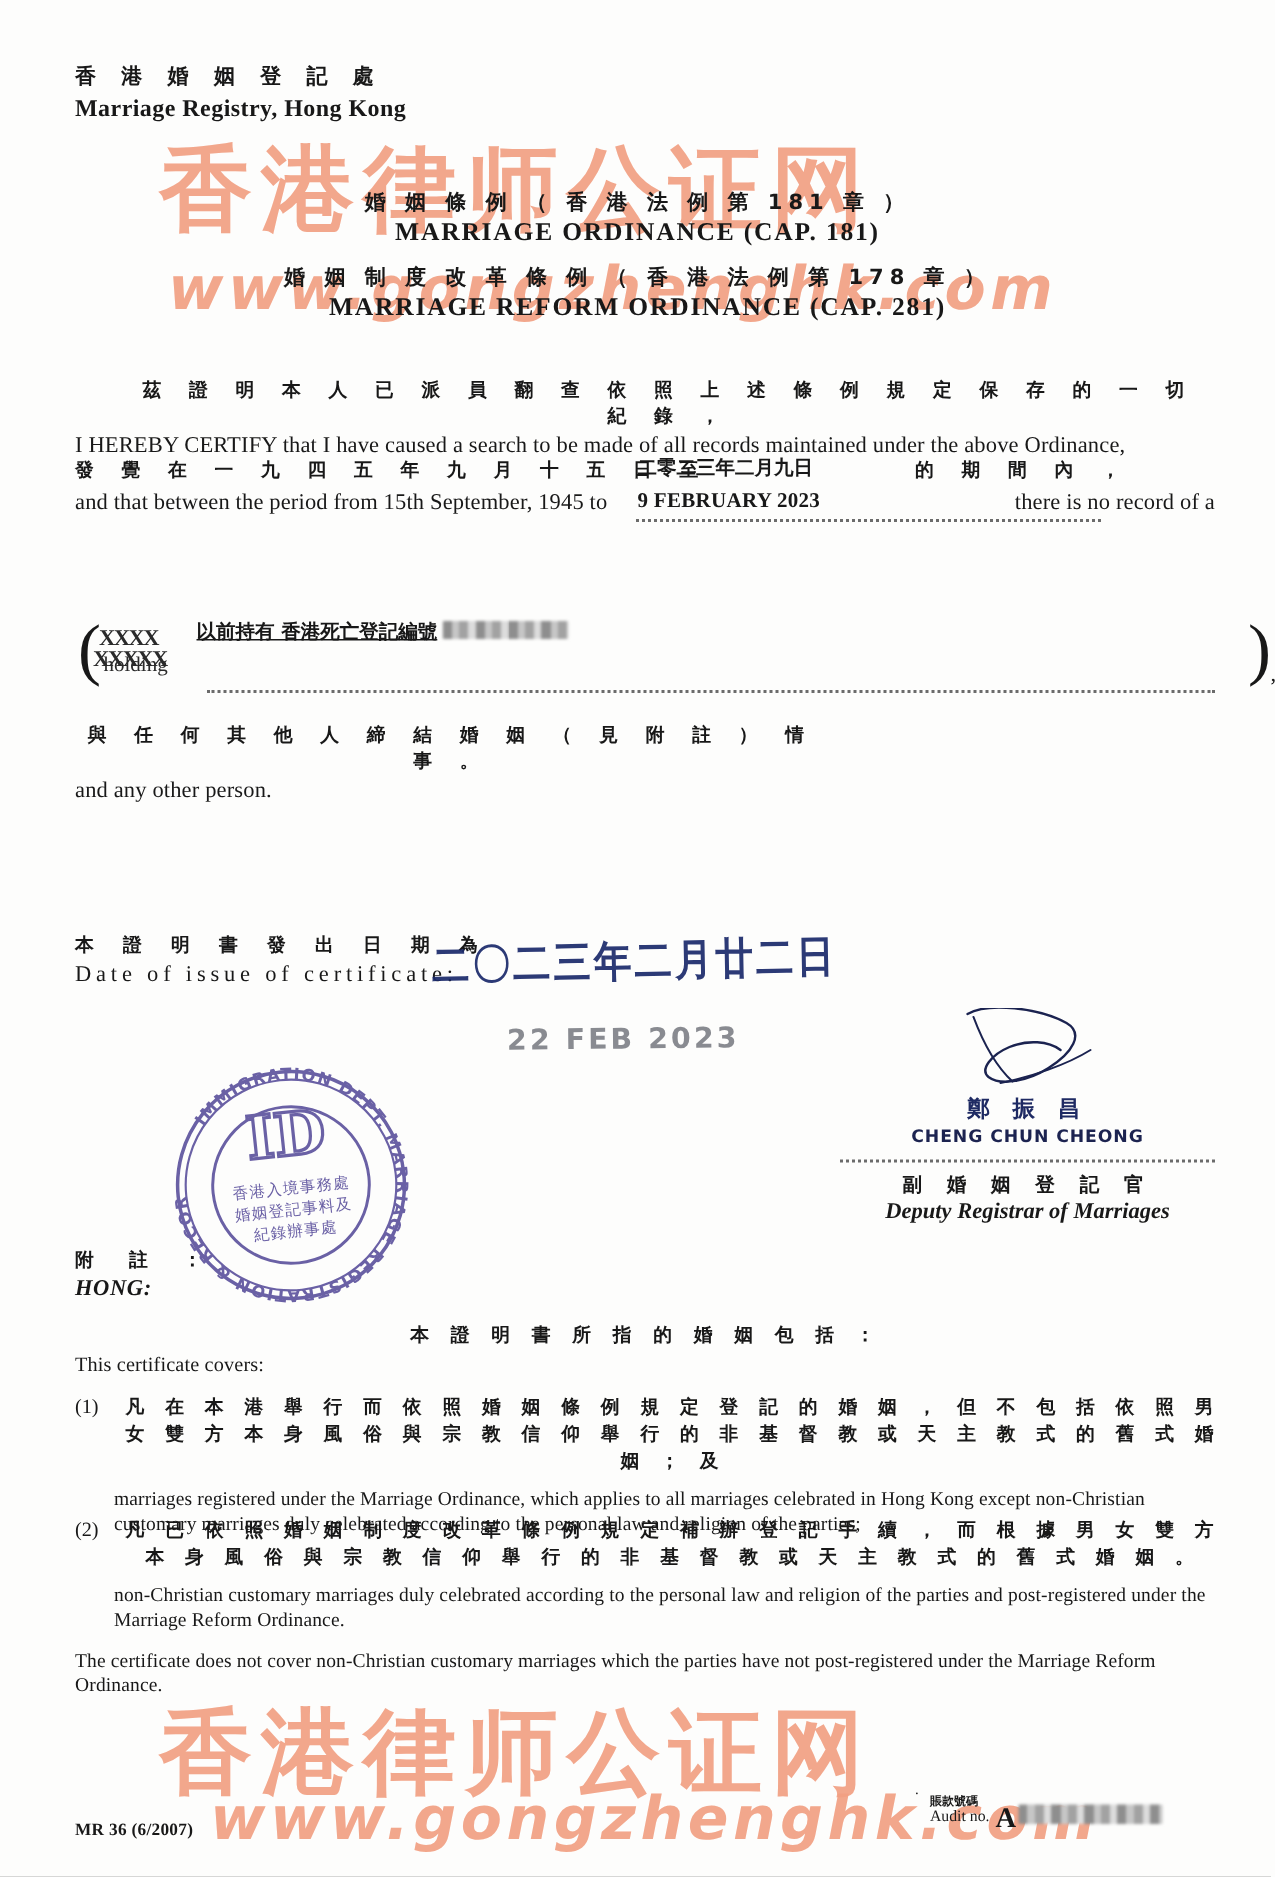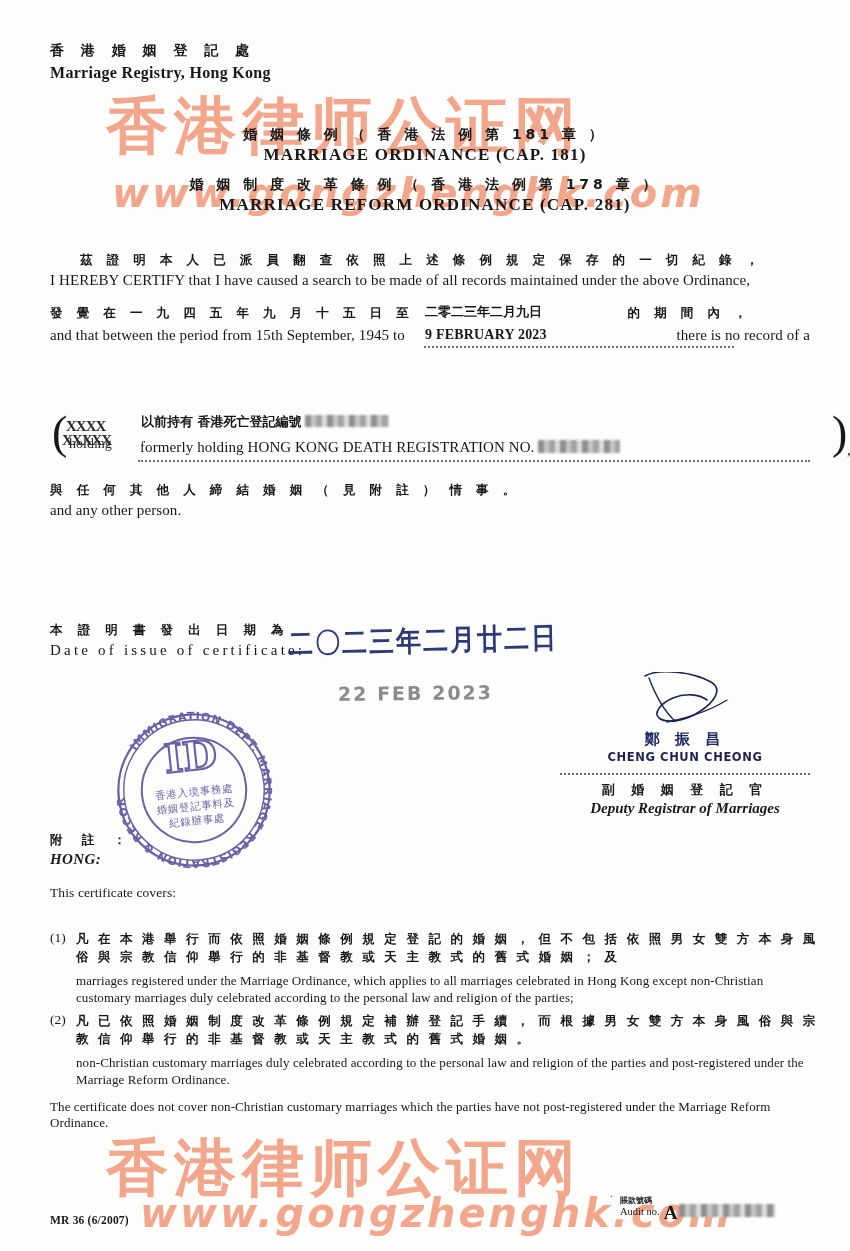--- a/index.html
+++ b/index.html
@@ -26,21 +26,21 @@
   .hdr .en{font-size:16px;font-weight:bold;margin-top:4px;letter-spacing:.3px;}
 
   
   .ord{position:absolute;width:850px;text-align:center;}
   .ord .cn{font-family:"DejaVu Sans",sans-serif;font-size:14px;letter-spacing:4px;font-weight:bold;}
   .ord .en{font-size:17px;font-weight:bold;letter-spacing:1.2px;margin-top:1px;}
   .ord1{top:126px;}
   .ord2{top:176px;}
 
   
-  .cnline{font-family:Liberation Serif, serif;font-size:12.5px;letter-spacing:5.5px;font-weight:bold;}
+  .cnline{font-family:Liberation Mono, monospace;font-size:12.5px;letter-spacing:5.5px;font-weight:bold;text-align:center;}
   .enline{font-size:15px;letter-spacing:.1px;}
 
   .blk{position:absolute;}
   .b-certify{left:50px;top:252px;width:760px;}
   .b-certify .cnline{padding-left:30px;}
   .dots{border-bottom:2px dotted #6b6b6b;height:1px;}
 
   .b-period{left:50px;top:305px;width:760px;}
   .val-cn{font-family:"DejaVu Sans",sans-serif;font-size:13px;font-weight:bold;}
   .val-en{font-size:14px;font-weight:bold;letter-spacing:.2px;}
@@ -161,25 +161,22 @@
   </div>
 
 
   <div class="blk b-death">
     <div style="position:relative;height:54px;">
       <span class="paren" style="position:absolute;left:2px;top:4px;">(</span>
       <span class="xmark" style="left:16px;top:6px;">XXXX</span>
       <span class="xmark" style="left:12px;top:20px;">XXXXX</span>
       <span class="xmark" style="left:19px;top:24px;font-weight:normal;font-size:14px;letter-spacing:0;">holding</span>
 
-      <div style="position:absolute;left:91px;top:0;white-space:nowrap;">
+      <div style="position:absolute;left:81px;top:0;white-space:nowrap;text-decoration:underline;">
         <span class="val-cn">以前持有  香港死亡登記編號</span><span class="redact" style="width:84px;margin-left:3px;"></span>
-      </div>
-      <div style="position:absolute;left:90px;top:26px;white-space:nowrap;">
-        <span class="enline">formerly holding HONG KONG DEATH REGISTRATION NO.</span><span class="redact tall" style="width:82px;margin-left:4px;"></span>
       </div>
       <div style="position:absolute;left:88px;top:47px;width:672px;" class="dots"></div>
 
       <span class="paren" style="position:absolute;left:782px;top:4px;">)</span>
       <span style="position:absolute;left:797px;top:30px;font-size:15px;">,</span>
     </div>
   </div>
 
   <div class="blk b-issue">
     <div class="cnline">本 證 明 書 發 出 日 期 為</div>
@@ -226,20 +223,21 @@
     <div class="t-cn">副 婚 姻 登 記 官</div>
     <div class="t-en">Deputy Registrar of Marriages</div>
   </div>
 
   <div class="blk b-note">
     <div class="cnline">附 註 ：</div>
     <div class="enline" style="margin-top:2px;">HONG:</div>
   </div>
 
   <div class="blk b-covers">
+    <div class="cnline">本 證 明 書 所 指 的 婚 姻 包 括 ：</div>
     <div class="enline" style="margin-top:3px;">This certificate covers:</div>
   </div>
 
   <div class="item it1">
     <div class="num">(1)</div>
     <div class="txt">
       <div class="cnline">凡 在 本 港 舉 行 而 依 照 婚 姻 條 例 規 定 登 記 的 婚 姻 ， 但 不 包 括 依 照 男 女 雙 方 本 身 風 俗 與 宗 教 信 仰 舉 行 的 非 基 督 教 或 天 主 教 式 的 舊 式 婚 姻 ； 及</div>
       <div class="enline" style="margin-top:6px;">marriages registered under the Marriage Ordinance, which applies to all marriages celebrated in Hong Kong except non-Christian customary marriages duly celebrated according to the personal law and religion of the parties;</div>
     </div>
   </div>

